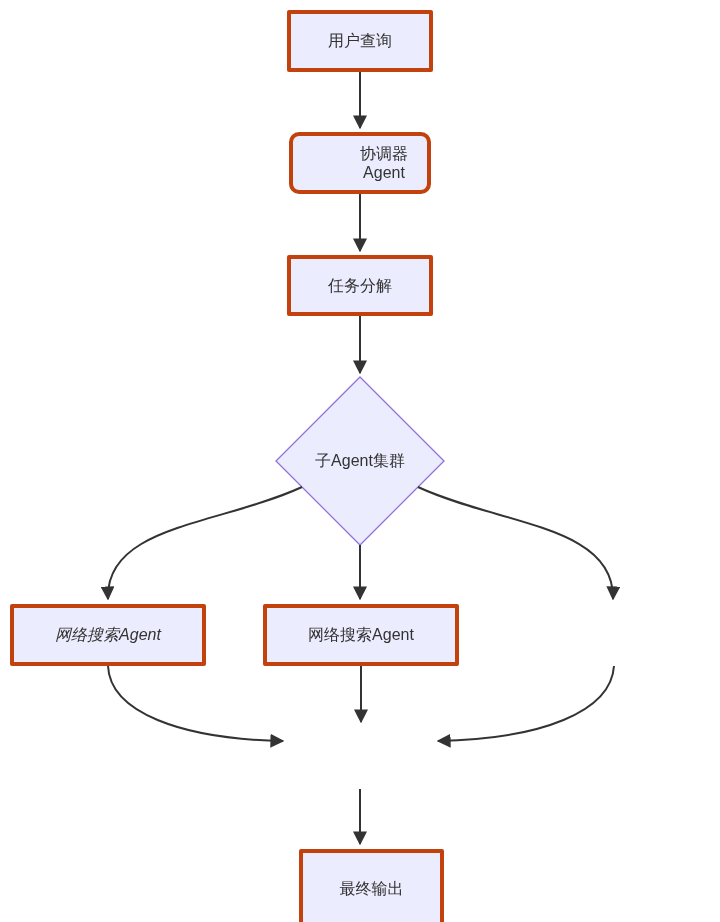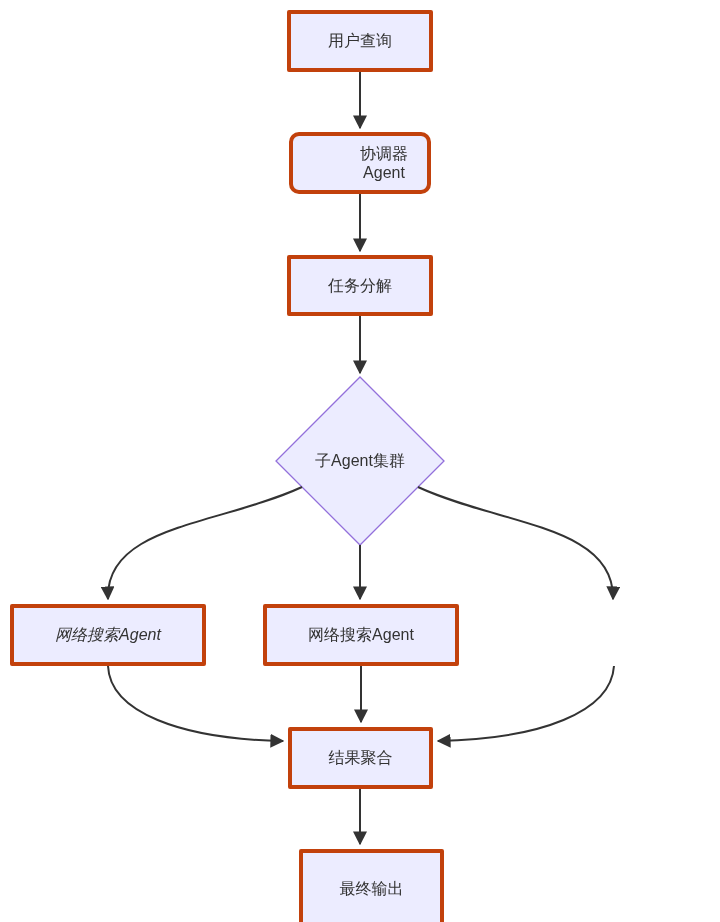--- a/index.html
+++ b/index.html
@@ -100,21 +100,18 @@
 
   <div class="node" id="n-web-search-agent">
     <span>网络搜索Agent</span>
   </div>
 
   <div class="node" id="n-data-analysis-agent">
     <span>网络搜索Agent</span>
   </div>
 
 
-  <div class="node" id="n-result-aggregation">
-    <span>结果聚合</span>
-  </div>
 
   <div class="node" id="n-final-output">
     <span>最终输出</span>
   </div>
 
 </div>
 
 </body></html>

